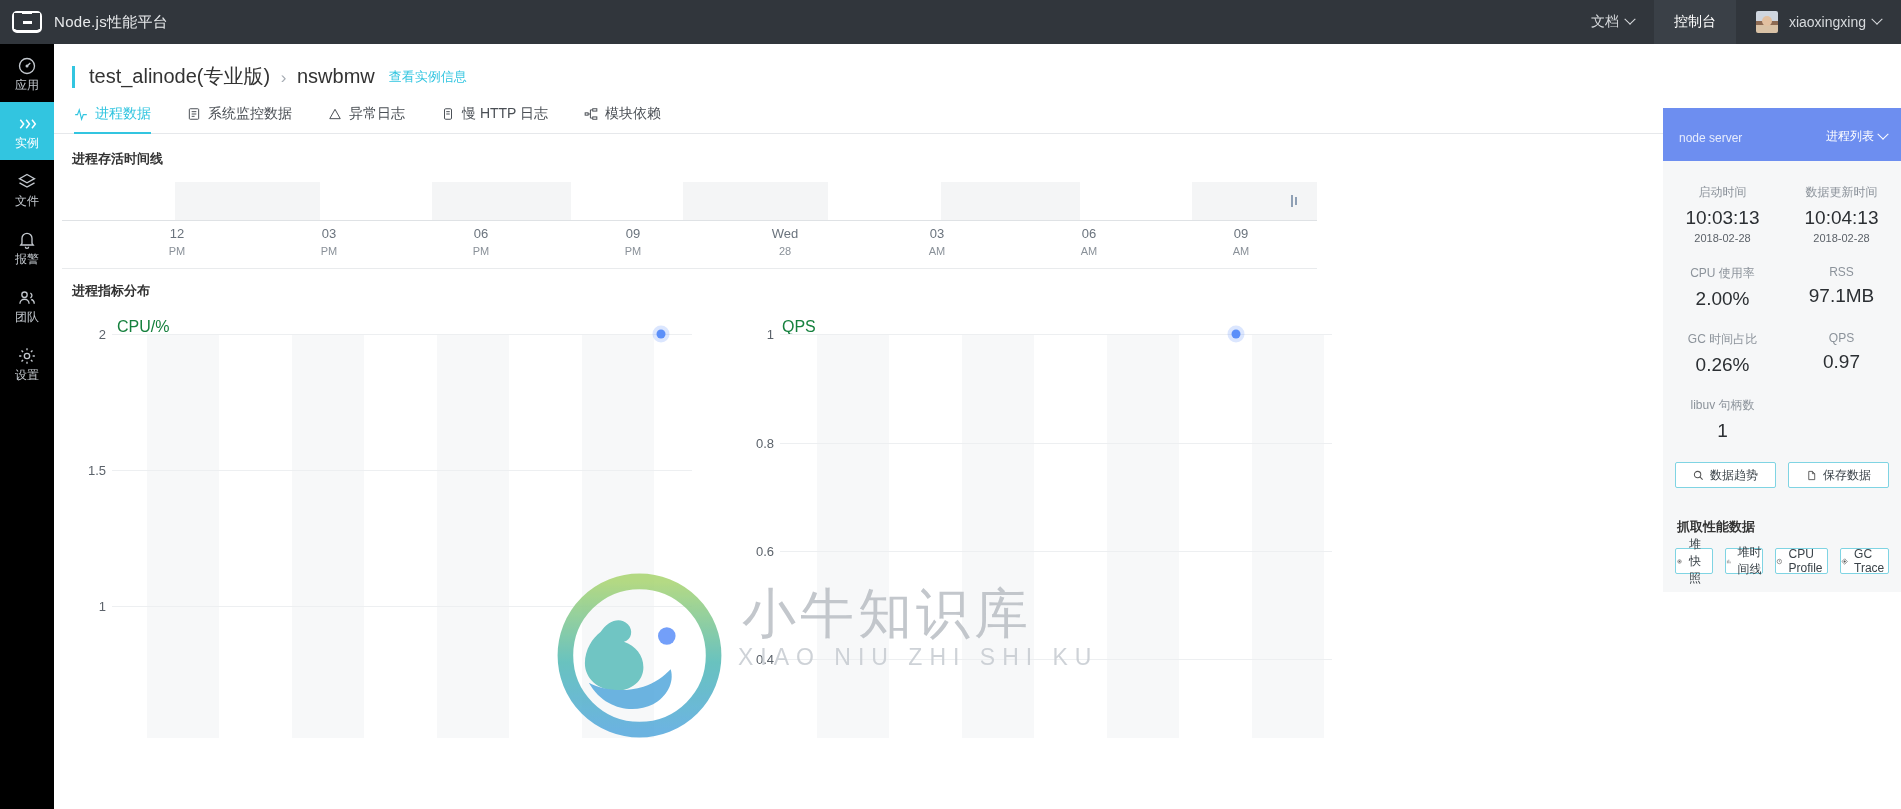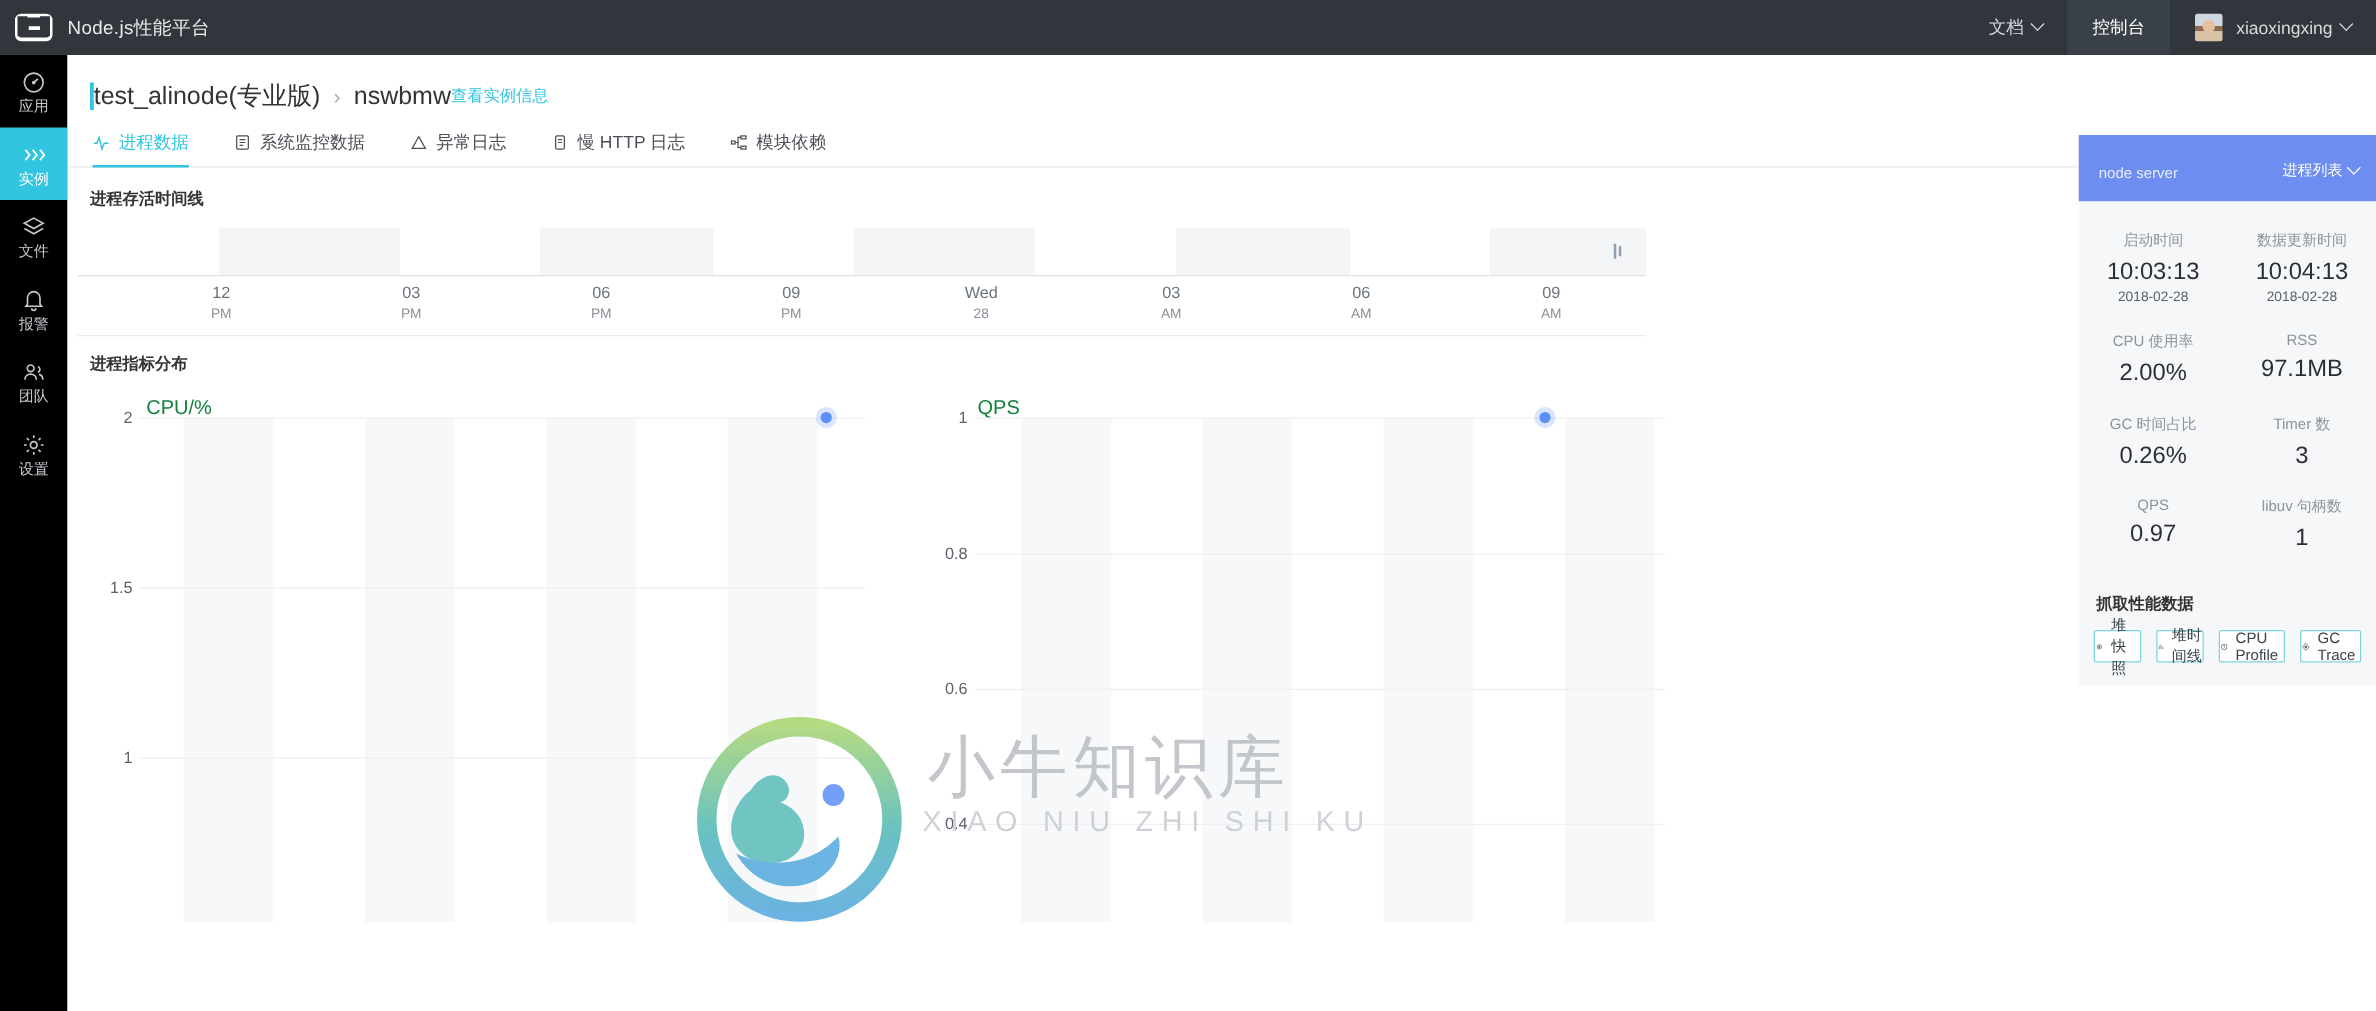--- a/index.html
+++ b/index.html
@@ -52,21 +52,21 @@
     width: 54px; height: 58px; display: flex; flex-direction: column;
     align-items: center; justify-content: center; gap: 3px; cursor: pointer; color: #c3c8ce;
   }
   .side-item.active { background: #32c5e0; color: #fff; }
   .side-label { font-size: 12px; line-height: 1; }
   .side-icon { width: 20px; height: 20px; display: block; }
 
   
   .main { position: absolute; top: 44px; left: 54px; width: 1847px; height: 765px; background: #fff; }
 
-  .crumb-row { display: flex; align-items: center; padding: 19px 0 0 18px; }
+  .crumb-row { display: flex; align-items: center; gap: 14px; padding: 19px 0 0 18px; }
   .crumb-bar { width: 3px; height: 22px; background: #32c5e0; }
   .crumb-text { font-size: 20px; color: #333; font-weight: 400; }
   .crumb-sep { color: #a7adb4; margin: 0 5px; font-size: 17px; }
   .crumb-link { font-size: 13px; color: #32c5e0; cursor: pointer; }
 
   .tabs { display: flex; align-items: flex-end; gap: 36px; padding: 18px 0 0 20px;
           border-bottom: 1px solid #e6e8eb; height: 44px; }
   .tab { display: flex; align-items: center; gap: 7px; font-size: 14px; color: #4a4f55;
          padding-bottom: 10px; cursor: pointer; position: relative; }
   .tab.active { color: #32c5e0; }
@@ -413,33 +413,45 @@
           </div>
           <div class="stat">
             <div class="stat-label">RSS</div>
             <div class="stat-value">97.1MB</div>
           </div>
           <div class="stat">
             <div class="stat-label">GC 时间占比</div>
             <div class="stat-value">0.26%</div>
           </div>
           <div class="stat">
-            <div class="stat-label">Timer 数</div>
-            <div class="stat-value">3</div>
-          </div>
-          <div class="stat">
             <div class="stat-label">QPS</div>
             <div class="stat-value">0.97</div>
           </div>
           <div class="stat">
             <div class="stat-label">libuv 句柄数</div>
             <div class="stat-value">1</div>
           </div>
         </div>
 
+        <div class="btn-row">
+          <div class="obtn">
+            <svg width="11" height="11" viewBox="0 0 24 24" fill="none" stroke="#555" stroke-width="2.2">
+                <circle cx="10" cy="10" r="7"></circle>
+                <path d="M15 15l6 6"></path>
+              </svg>
+            <span>数据趋势</span>
+          </div>
+          <div class="obtn">
+            <svg width="11" height="11" viewBox="0 0 24 24" fill="none" stroke="#555" stroke-width="2">
+                <path d="M6 3h8l5 5v13H6z"></path>
+                <path d="M14 3v5h5"></path>
+              </svg>
+            <span>保存数据</span>
+          </div>
+        </div>
 
         <div class="capture">
           <div class="capture-title">抓取性能数据</div>
           <div class="capture-grid">
             <div class="obtn">
               <svg width="11" height="11" viewBox="0 0 24 24" fill="none" stroke="#555" stroke-width="2">
                   <circle cx="12" cy="12" r="6"></circle>
                   <circle cx="12" cy="12" r="2" fill="#555"></circle>
                 </svg>
               <span>堆快照</span>

